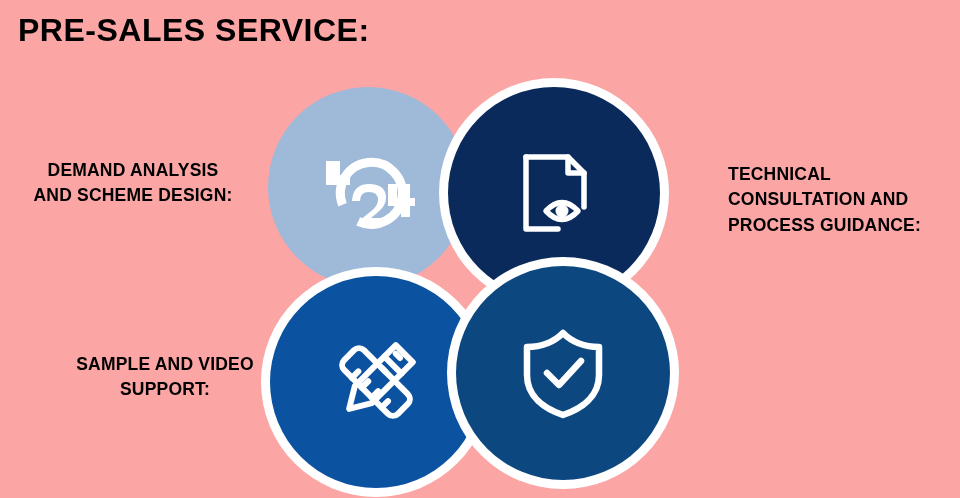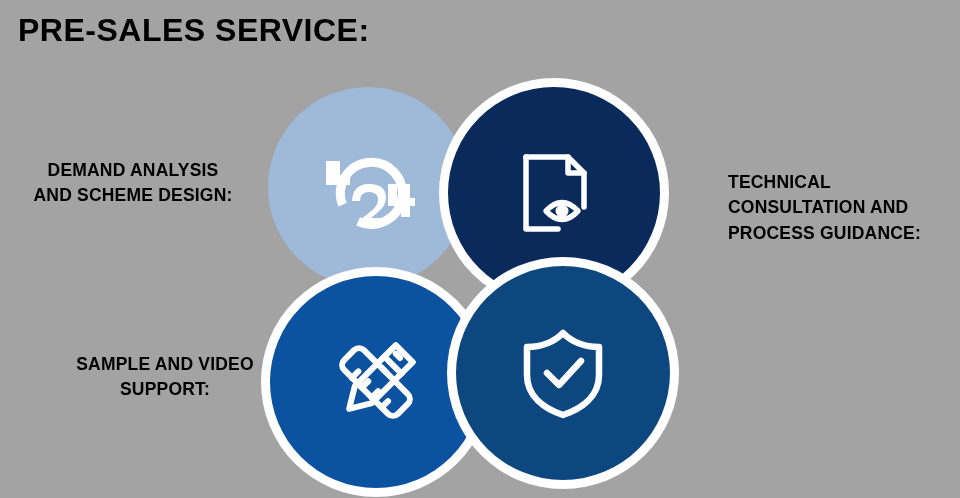--- a/index.html
+++ b/index.html
@@ -5,21 +5,21 @@
   * { margin:0; padding:0; box-sizing:border-box; }
   html, body {
     width:960px; height:498px;
     background:#ffffff;
     font-family:"Liberation Sans", sans-serif;
     overflow:hidden;
   }
   #stage {
     position:relative;
     width:960px; height:498px;
-    background:#a3a3a3;
+    background:#fca5a5;
   }
 
   
   #page-title {
     position:absolute;
     left:18px; top:12px;
     font-size:32px;
     font-weight:bold;
     letter-spacing:0.5px;
     color:#000000;
@@ -77,21 +77,21 @@
     letter-spacing:0.2px;
     line-height:1.45;
     color:#000000;
     white-space:pre-line;
   }
   .label.right-align { text-align:center; }
   .label.left-align  { text-align:left;  }
 
   #label-demand     { right:712px; top:158px; width:230px; }
   #label-sample     { right:680px; top:352px; width:230px; }
-  #label-technical  { left:728px;  top:170px; width:232px; }
+  #label-technical  { left:728px;  top:162px; width:232px; }
   #label-quotation  { left:668px;  top:342px; width:292px; }
 </style>
 </head>
 <body>
 
 <div id="stage">
 
   <div id="page-title">PRE-SALES SERVICE:</div>
 
   <div id="cluster">

